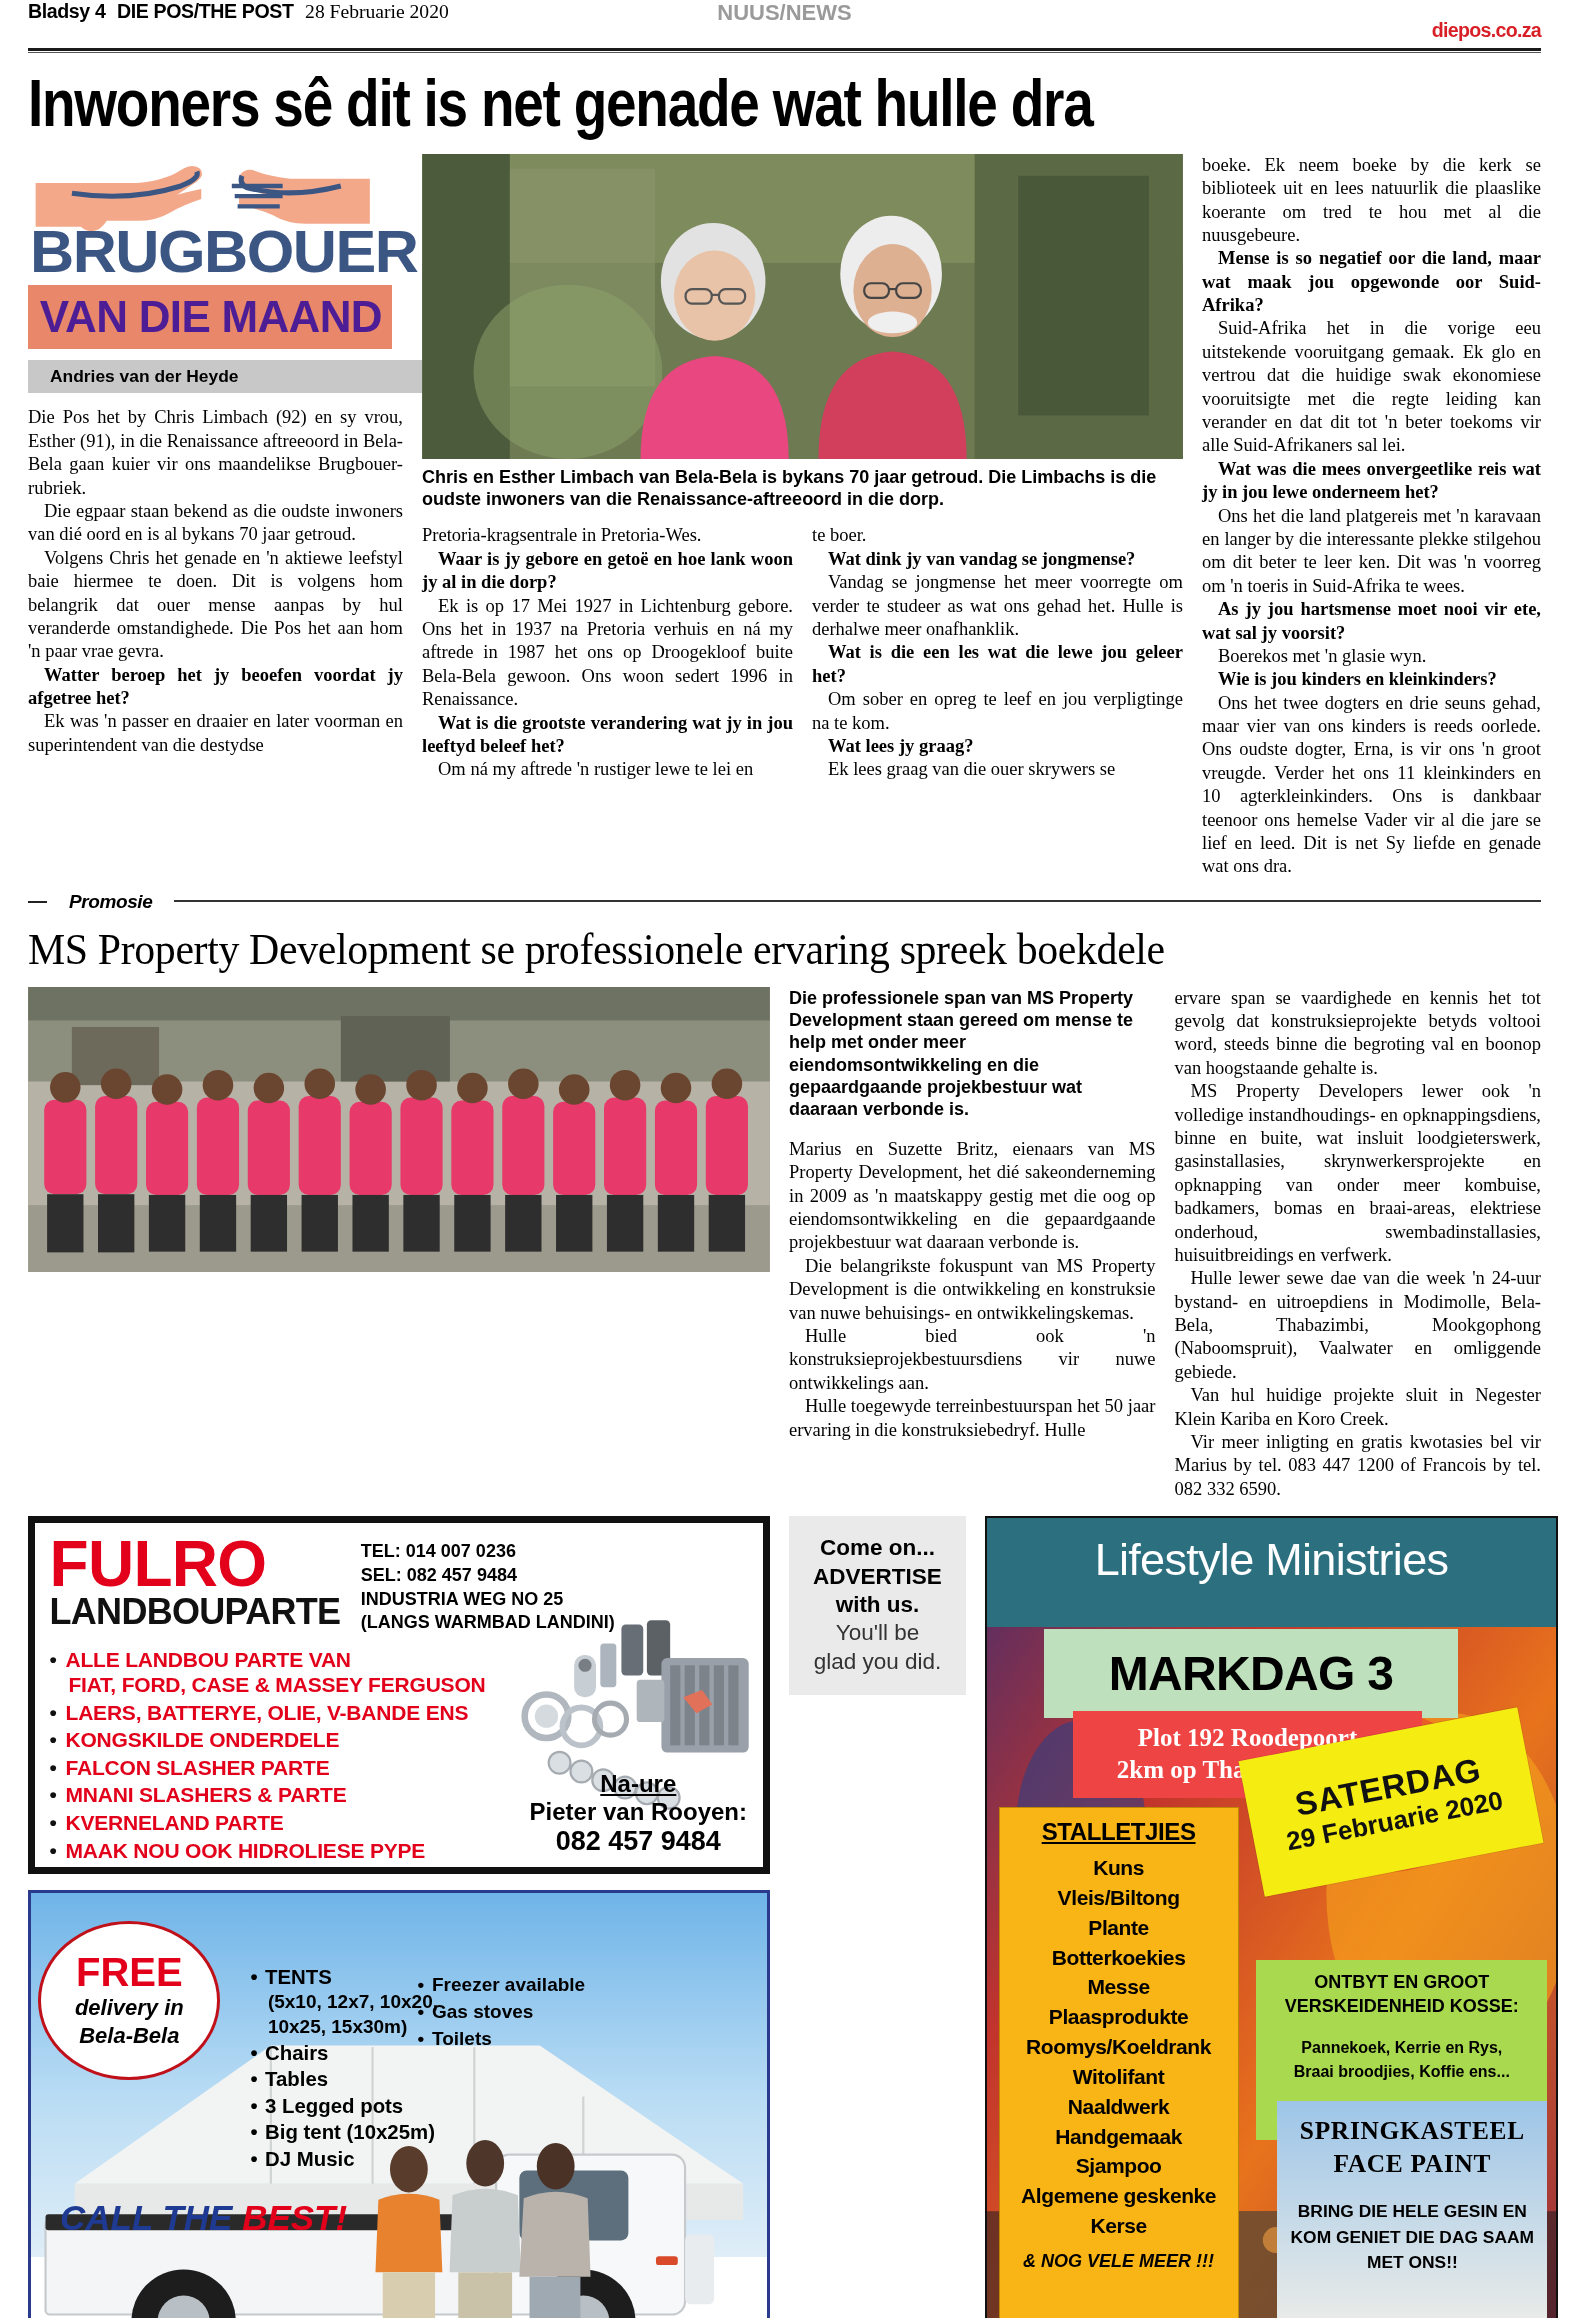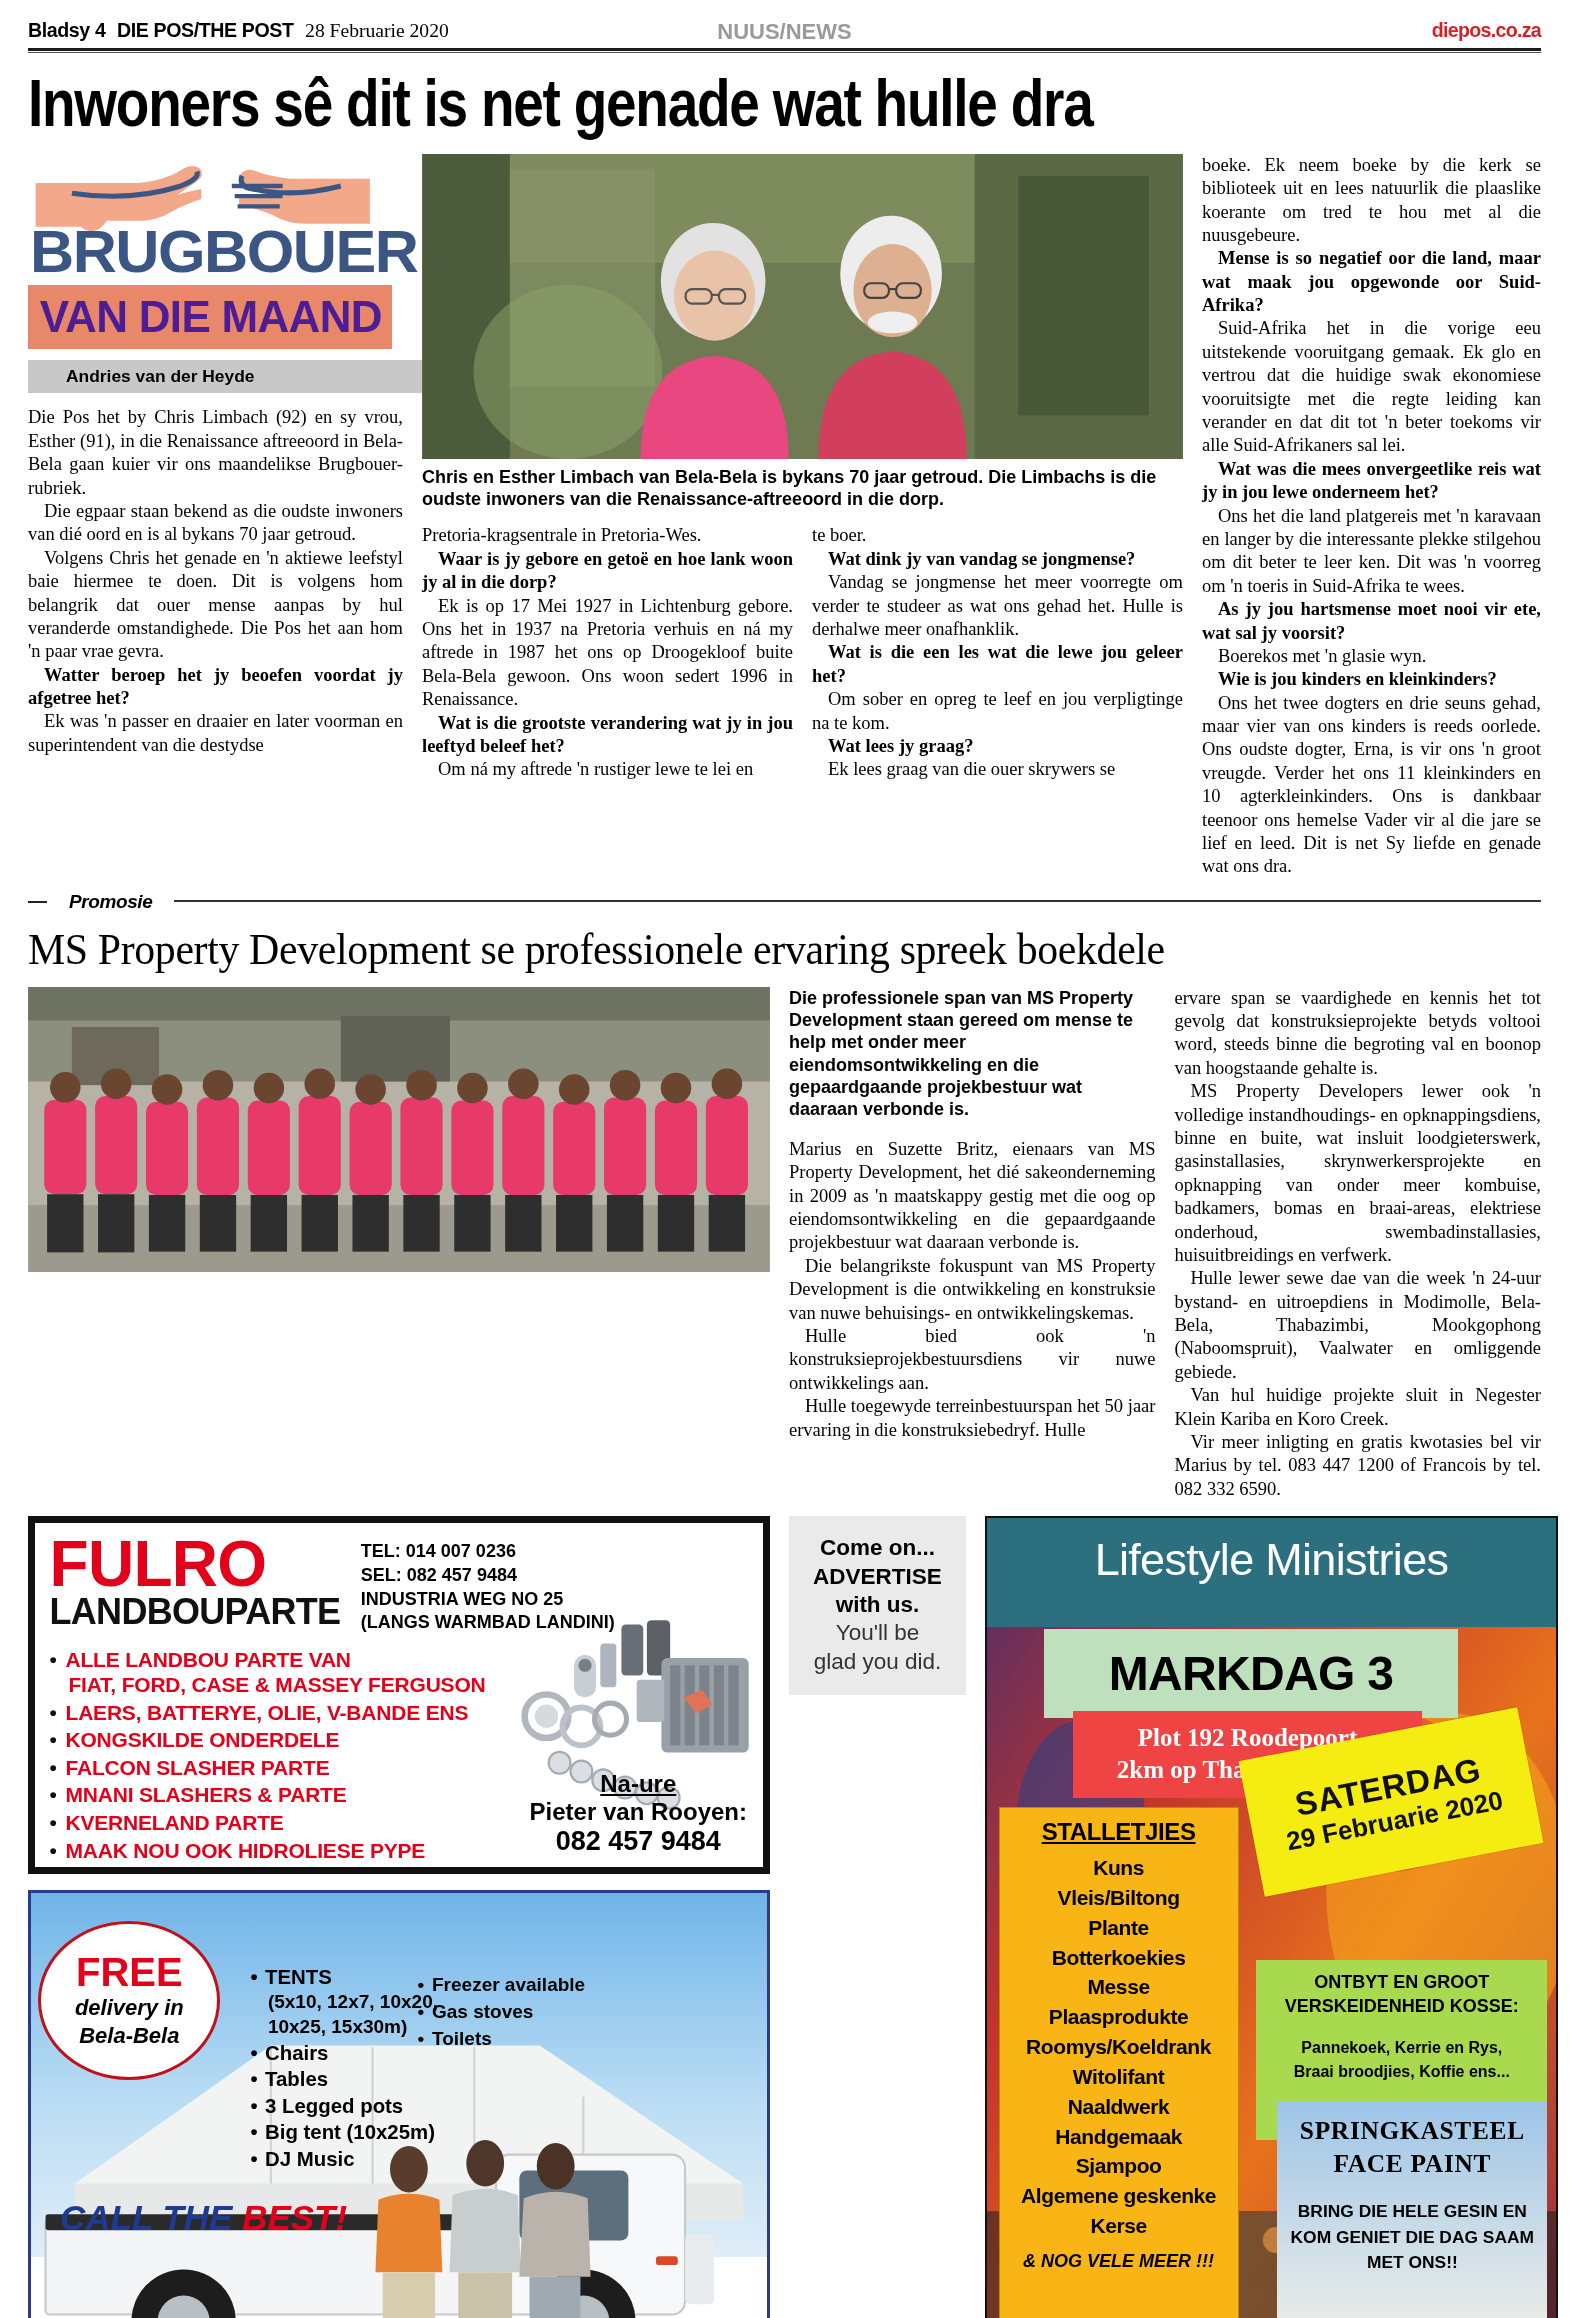--- a/index.html
+++ b/index.html
@@ -7,21 +7,21 @@
   body {
     width: 1569px; height: 2319px;
     font-family: "Liberation Serif", serif;
     color: #000;
     position: relative;
     overflow: hidden;
   }
   .page { width: 1569px; height: 2319px; position: relative; padding: 0 28px; }
 
   
-  .masthead { display: flex; align-items: baseline; padding-top: 19px; position: relative; height: 45px;}
+  .masthead { display: flex; align-items: baseline; position: relative; height: 45px;}
   .mh-left { display: flex; align-items: baseline; gap: 11.6px; }
   .mh-bladsy { font-family: "Liberation Sans", sans-serif; font-weight: bold; font-size: 19.6px; letter-spacing:-0.4px; }
   .mh-title { font-family: "Liberation Sans", sans-serif; font-weight: bold; font-size: 19.6px; letter-spacing:-0.4px;}
   .mh-date { font-family: "Liberation Serif", serif; font-size: 19.6px; }
   .mh-center {
     position: absolute; left: 50%; transform: translateX(-50%);
     font-family: "Liberation Sans", sans-serif; font-weight: bold; font-size: 22px;
     color: #9a9a9a; letter-spacing: 0px;
   }
   .mh-right {
@@ -63,21 +63,21 @@
     position: absolute; left: 0; top: 131px; width: 364px; height: 64px;
     background: #e8876a;
   }
   .brug-sub {
     position: absolute; right: 10.2px; top: 138px;
     font-family: "Liberation Sans", sans-serif; font-weight: bold;
     font-size: 44px; color: #4c1d95; letter-spacing: -0.7px;
   }
   .byline-bar {
     background: #c8c8c8; height: 33px; width: 440px;
-    display:flex; align-items:center; padding-left: 38px;
+    display:flex; align-items:center; padding-left: 22px;
     font-family: "Liberation Sans", sans-serif; font-weight: bold; font-size: 17.4px;
     margin-bottom: 13px;
   }
 
   
   .body-text { font-family: "Liberation Serif", serif; font-size: 18.5px; line-height: 1.265; text-align: justify; }
   .body-text p { text-indent: 16px; }
   .body-text p.noind { text-indent: 0; }
   .body-text p.q { font-weight: bold; text-indent: 16px; }
 

